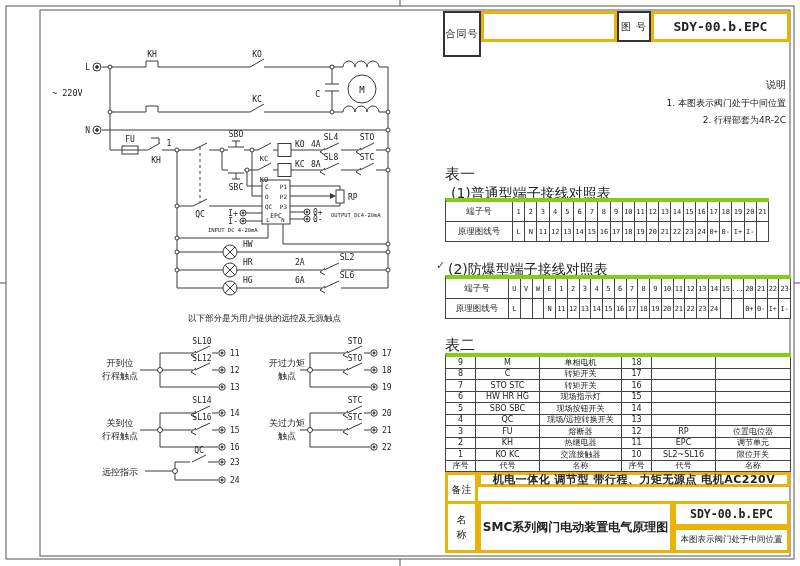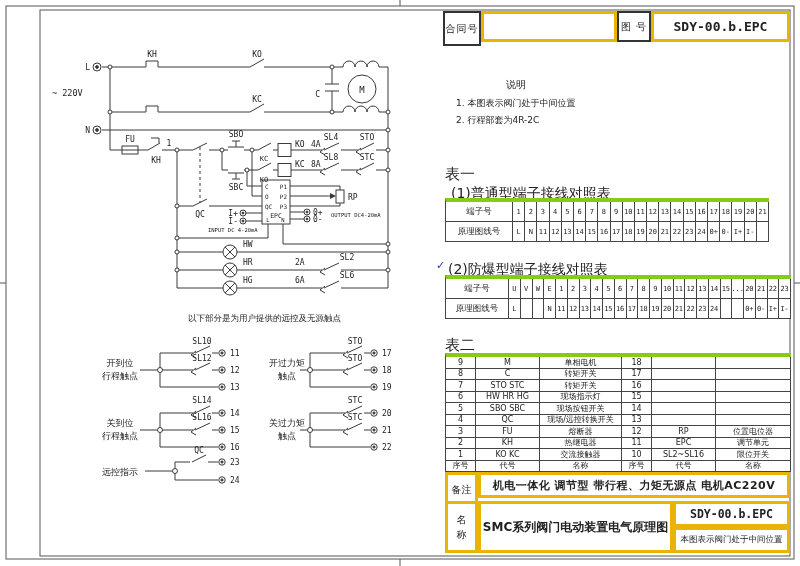--- a/index.html
+++ b/index.html
@@ -5,21 +5,21 @@
   html,body{margin:0;padding:0;background:#e8e8e8;}
   .page{position:relative;width:800px;height:566px;background:#ffffff;overflow:hidden;
         font-family:"DejaVu Sans","Liberation Sans",sans-serif;color:#222;}
   svg{position:absolute;left:0;top:0;}
   svg text{fill:#222;font-family:"DejaVu Sans Mono","DejaVu Sans",monospace;}
   .box{position:absolute;border:3px solid #eab308;display:flex;align-items:center;justify-content:center;box-sizing:border-box;background:#fff;}
   .thick{border:2px solid #333;}
   .ttl{position:absolute;font-size:15px;color:#222;}
   .sub{position:absolute;font-size:14px;color:#222;}
   .check{position:absolute;font-size:11px;font-weight:bold;color:#2b3f9e;}
-  .notes{position:absolute;left:456px;top:78px;width:330px;font-size:9px;color:#222;}
+  .notes{position:absolute;left:456px;top:78px;width:330px;font-size:9px;color:#222;text-align:right;}
   .notes .nt{margin-left:50px;margin-bottom:3px;font-size:10px;}
   .notes .ni{line-height:16.5px;white-space:nowrap;}
   .tgrid{position:absolute;display:grid;grid-auto-rows:20px;border-top:4px solid #84cc16;border-left:1px solid #444;background:#fff;box-sizing:content-box;}
   .tc{border-right:1px solid #444;border-bottom:1px solid #444;display:flex;align-items:center;justify-content:center;
       font-family:"DejaVu Sans Mono","DejaVu Sans",monospace;font-size:7px;overflow:hidden;white-space:nowrap;}
   .t1{grid-template-columns:67px repeat(21,1fr);width:323px;}
   .t2{grid-template-columns:63px repeat(24,1fr);width:345px;}
   .t1 .tc:nth-child(1),.t1 .tc:nth-child(23),.t2 .tc:nth-child(1),.t2 .tc:nth-child(26){
       font-family:"DejaVu Sans",sans-serif;font-size:8.5px;}
   .comp{grid-template-columns:30px 64px 82px 30px 64px 75px;width:345px;grid-auto-rows:11.5px;}
@@ -246,21 +246,21 @@
     <text x="382" y="416">20</text>
     <text x="382" y="433">21</text>
     <text x="382" y="450">22</text>
     <text x="120" y="475" text-anchor="middle" font-size="9" font-family="DejaVu Sans,sans-serif">远控指示</text>
     <text x="199" y="453" text-anchor="middle">QC</text>
     <text x="230" y="465">23</text>
     <text x="230" y="483">24</text>
   </g>
 </svg>
 
-<div class="box thick lblbox" style="left:443px;top:11px;width:38px;height:35px">
+<div class="box thick lblbox" style="left:443px;top:11px;width:38px;height:46px">
   <span>合同号</span>
 </div>
 <div class="box" style="left:481px;top:11px;width:136px;height:31px">
   <span></span>
 </div>
 <div class="box thick lblbox" style="left:617px;top:11px;width:34px;height:31px">
   <span>图 号</span>
 </div>
 <div class="box mono" style="left:651px;top:11px;width:139px;height:31px;font-size:13px;font-weight:bold">
   <span>SDY-00.b.EPC</span>
@@ -436,21 +436,21 @@
       <div class="tc">代号</div>
       <div class="tc">名称</div>
       <div class="tc">序号</div>
       <div class="tc">代号</div>
       <div class="tc">名称</div>
     </div>
 
 <div class="box" style="left:445px;top:472px;width:33px;height:36px;font-size:10px">
   <span>备注</span>
 </div>
-<div class="box" style="left:478px;top:472px;width:312px;height:26px;font-size:11px;font-weight:bold;letter-spacing:0.5px">
+<div class="box" style="left:478px;top:472px;width:312px;height:15px;font-size:11px;font-weight:bold;letter-spacing:0.5px">
   <span>机电一体化 调节型 带行程、力矩无源点 电机AC220V</span>
 </div>
 
 <div class="box" style="left:445px;top:501px;width:33px;height:52px;font-size:10px;flex-direction:column;line-height:15px">
   <span>名</span>
   <span>称</span>
 </div>
 <div class="box" style="left:478px;top:501px;width:195px;height:52px;font-size:12px;font-weight:bold">
   <span>SMC系列阀门电动装置电气原理图</span>
 </div>

